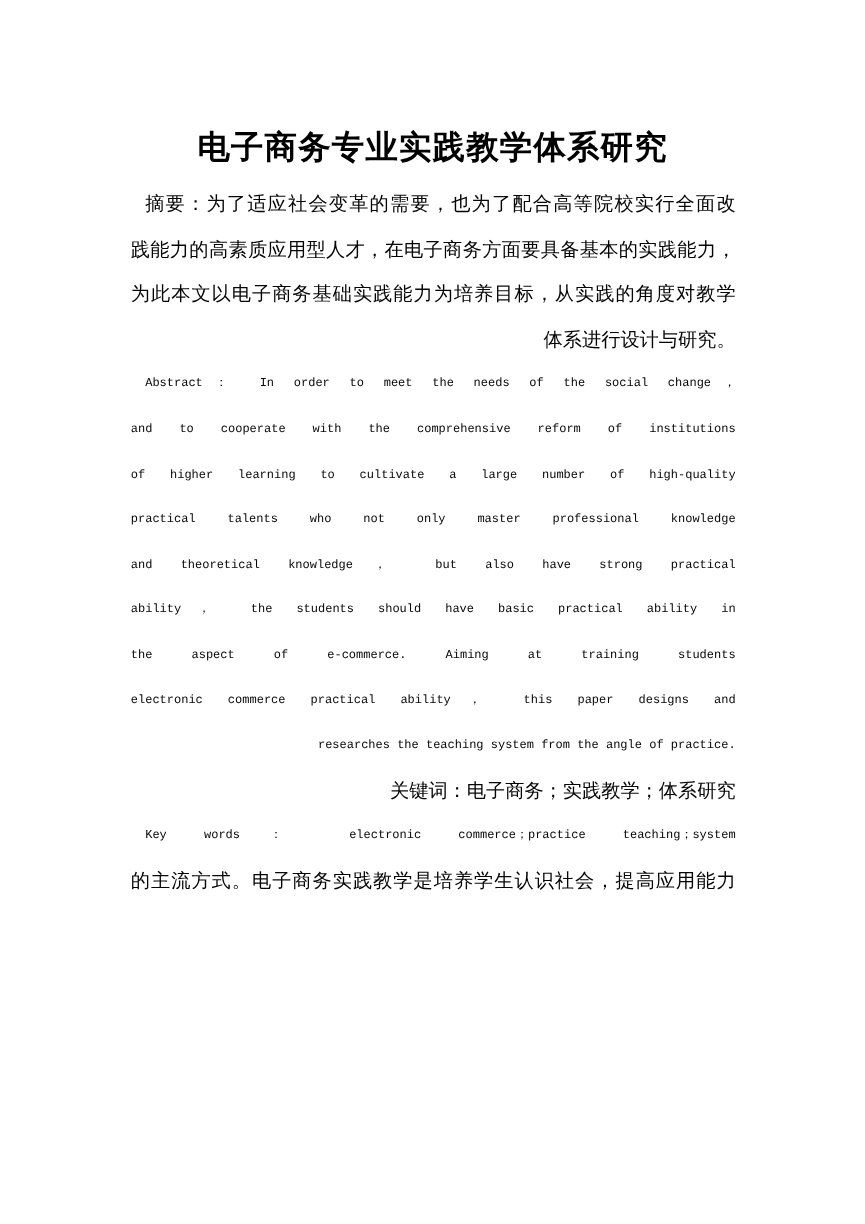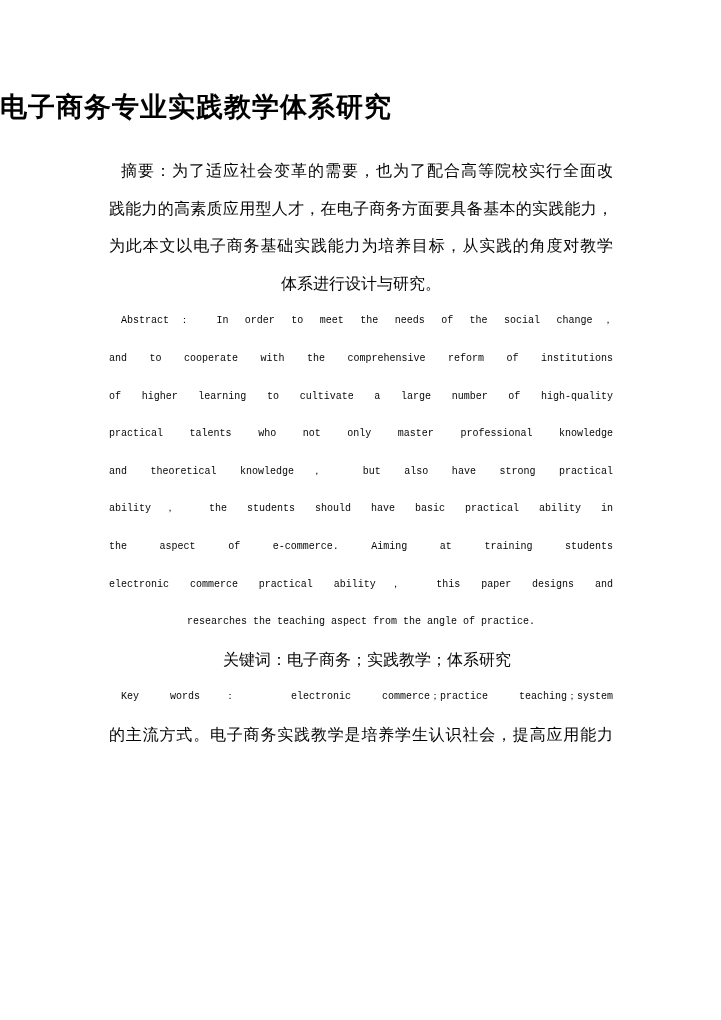--- a/index.html
+++ b/index.html
@@ -10,41 +10,41 @@
   .page {
     position: relative;
     width: 721px;
     height: 1020px;
     background: #ffffff;
     color: #000000;
     overflow: hidden;
     font-family: "Liberation Serif", "DejaVu Serif", serif;
   }
   .doc-title {
-    margin: 0;
+    margin: 16px;
     padding-top: 87px;
-    text-align: left;
+    text-align: center;
     font-size: 27px;
     font-weight: 700;
     line-height: 40px;
     letter-spacing: 1px;
     color: #000000;
   }
   .content {
     position: absolute;
     left: 109px;
     top: 152px;
     width: 504px;
   }
   .line {
     height: 37.6px;
     line-height: 37.6px;
     font-size: 16px;
     color: #050505;
-    text-align: center;
+    text-align: right;
     overflow: visible;
   }
   
   .line.j {
     text-align: justify;
     text-align-last: justify;
   }
   
   .line.ind {
     padding-left: 12px;
@@ -70,21 +70,21 @@
     <div class="line">体系进行设计与研究。</div>
 
     <div class="line en j ind">Abstract： In order to meet the needs of the social change，</div>
     <div class="line en j">and to cooperate with the comprehensive reform of institutions</div>
     <div class="line en j">of higher learning to cultivate a large number of high-quality</div>
     <div class="line en j">practical talents who not only master professional knowledge</div>
     <div class="line en j">and theoretical knowledge， but also have strong practical</div>
     <div class="line en j">ability， the students should have basic practical ability in</div>
     <div class="line en j">the aspect of e-commerce. Aiming at training students</div>
     <div class="line en j">electronic commerce practical ability， this paper designs and</div>
-    <div class="line en">researches the teaching aspect from the angle of practice.</div>
+    <div class="line en">researches the teaching system from the angle of practice.</div>
 
     <div class="line ind">关键词：电子商务；实践教学；体系研究</div>
 
     <div class="line en j ind">Key words： electronic commerce；practice teaching；system</div>
 
 
     <div class="line j">的主流方式。电子商务实践教学是培养学生认识社会，提高应用能力</div>
 
   </div>
 </div>

